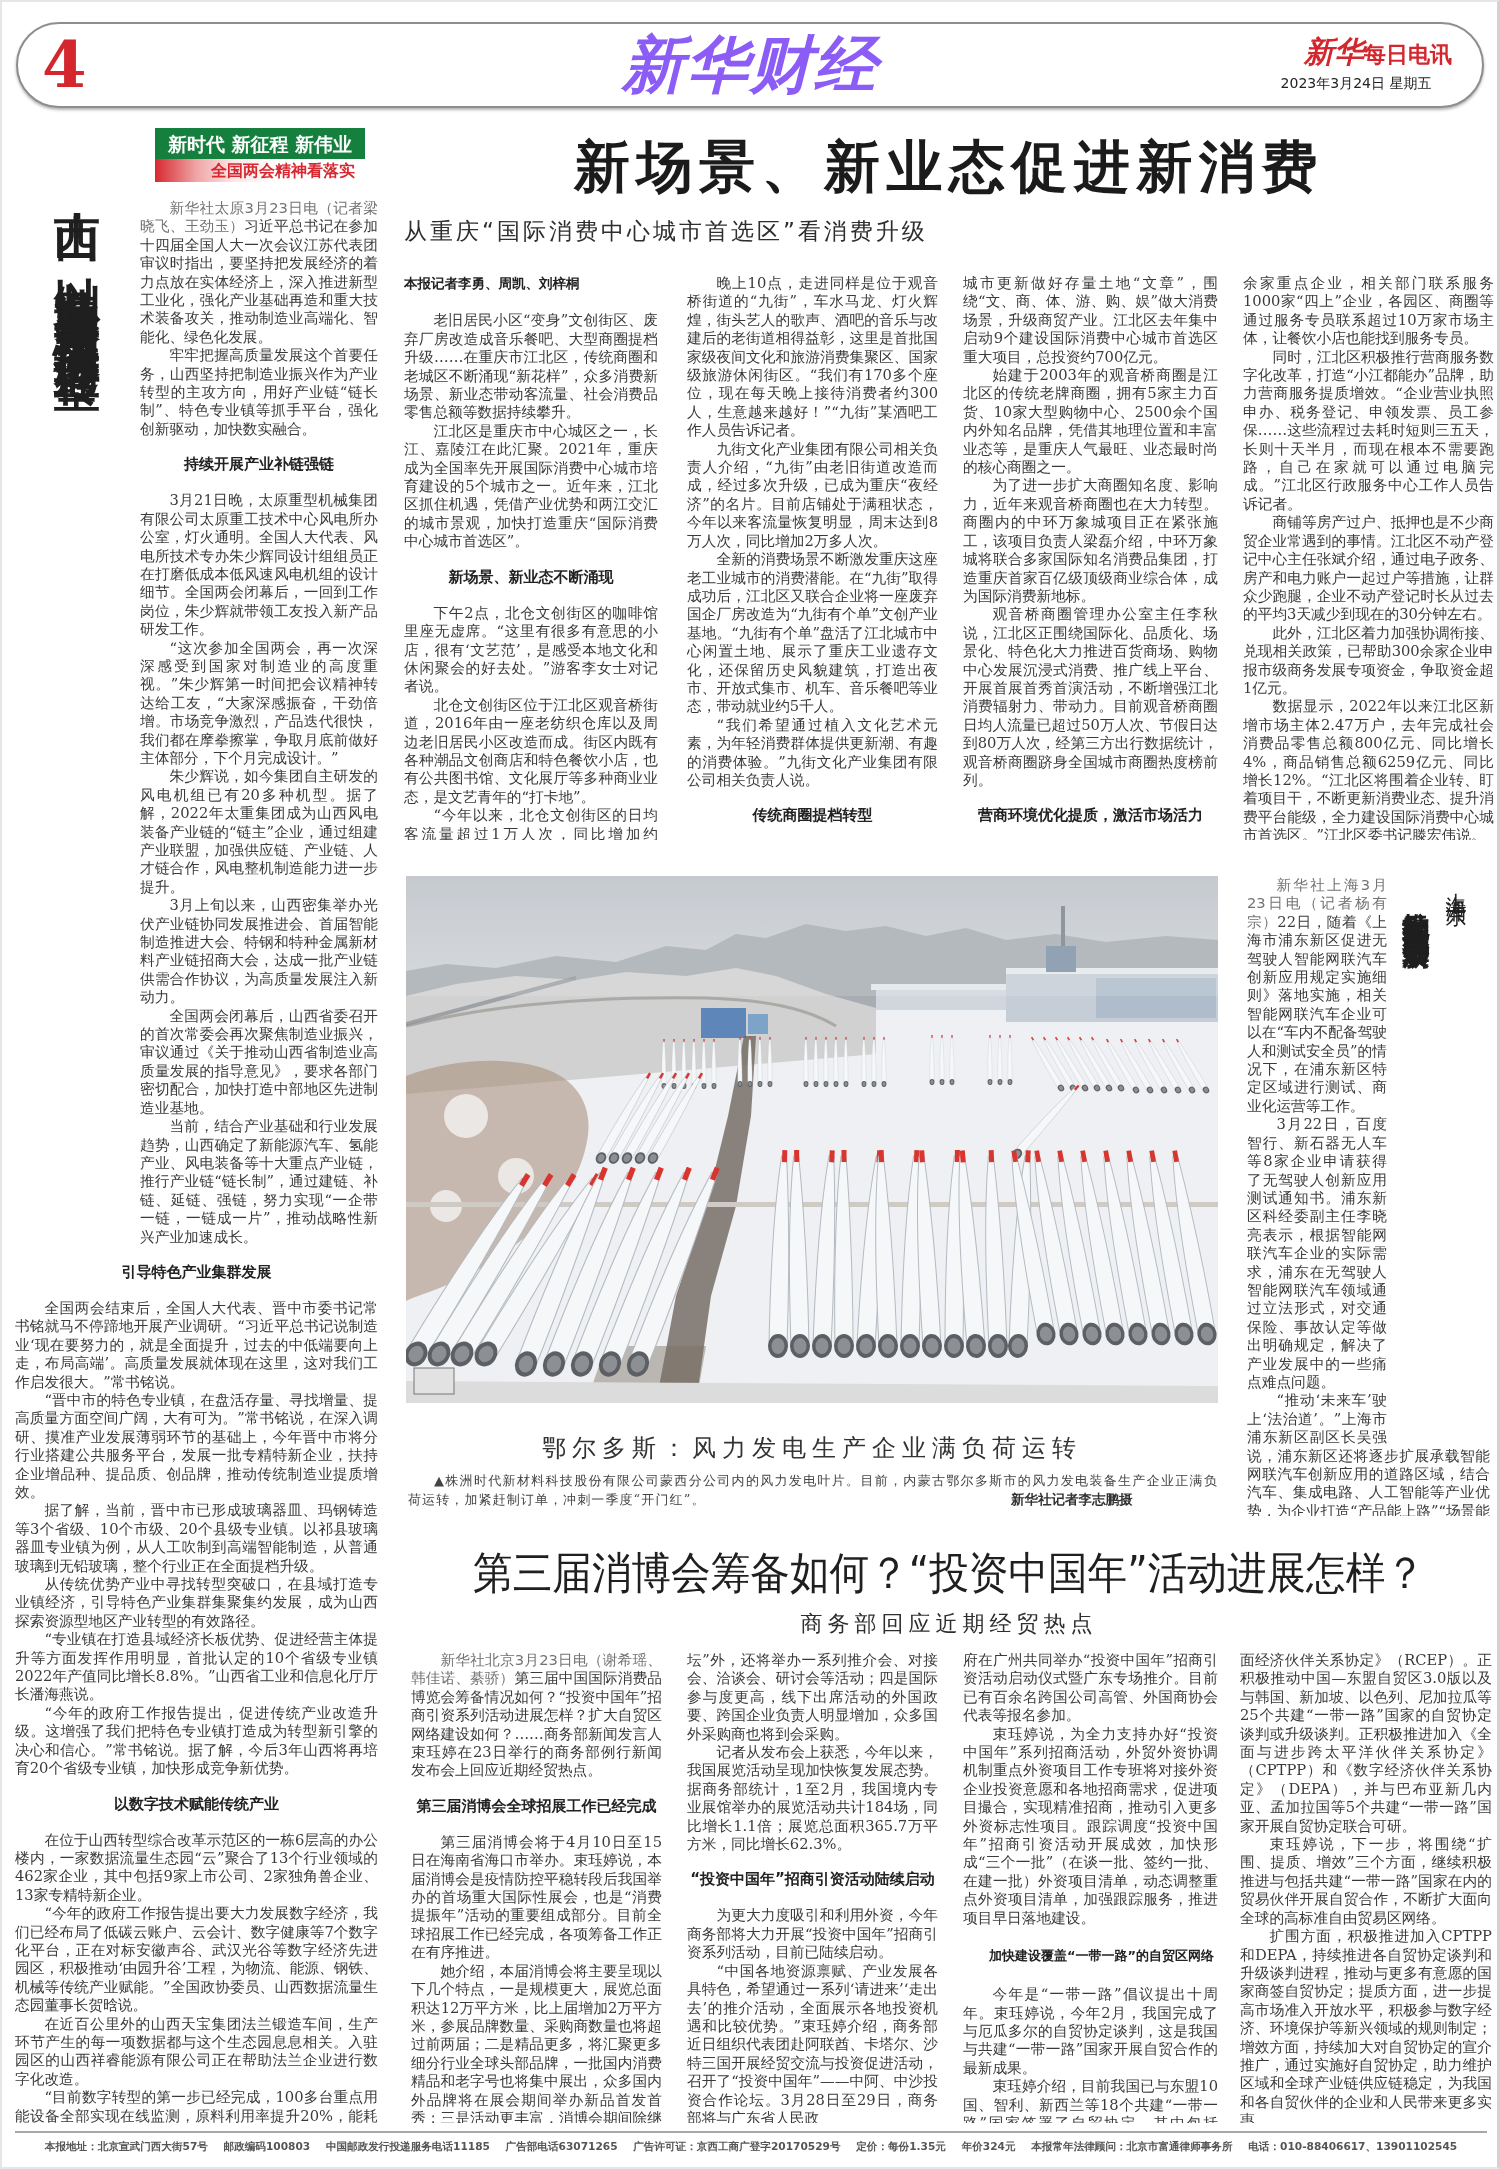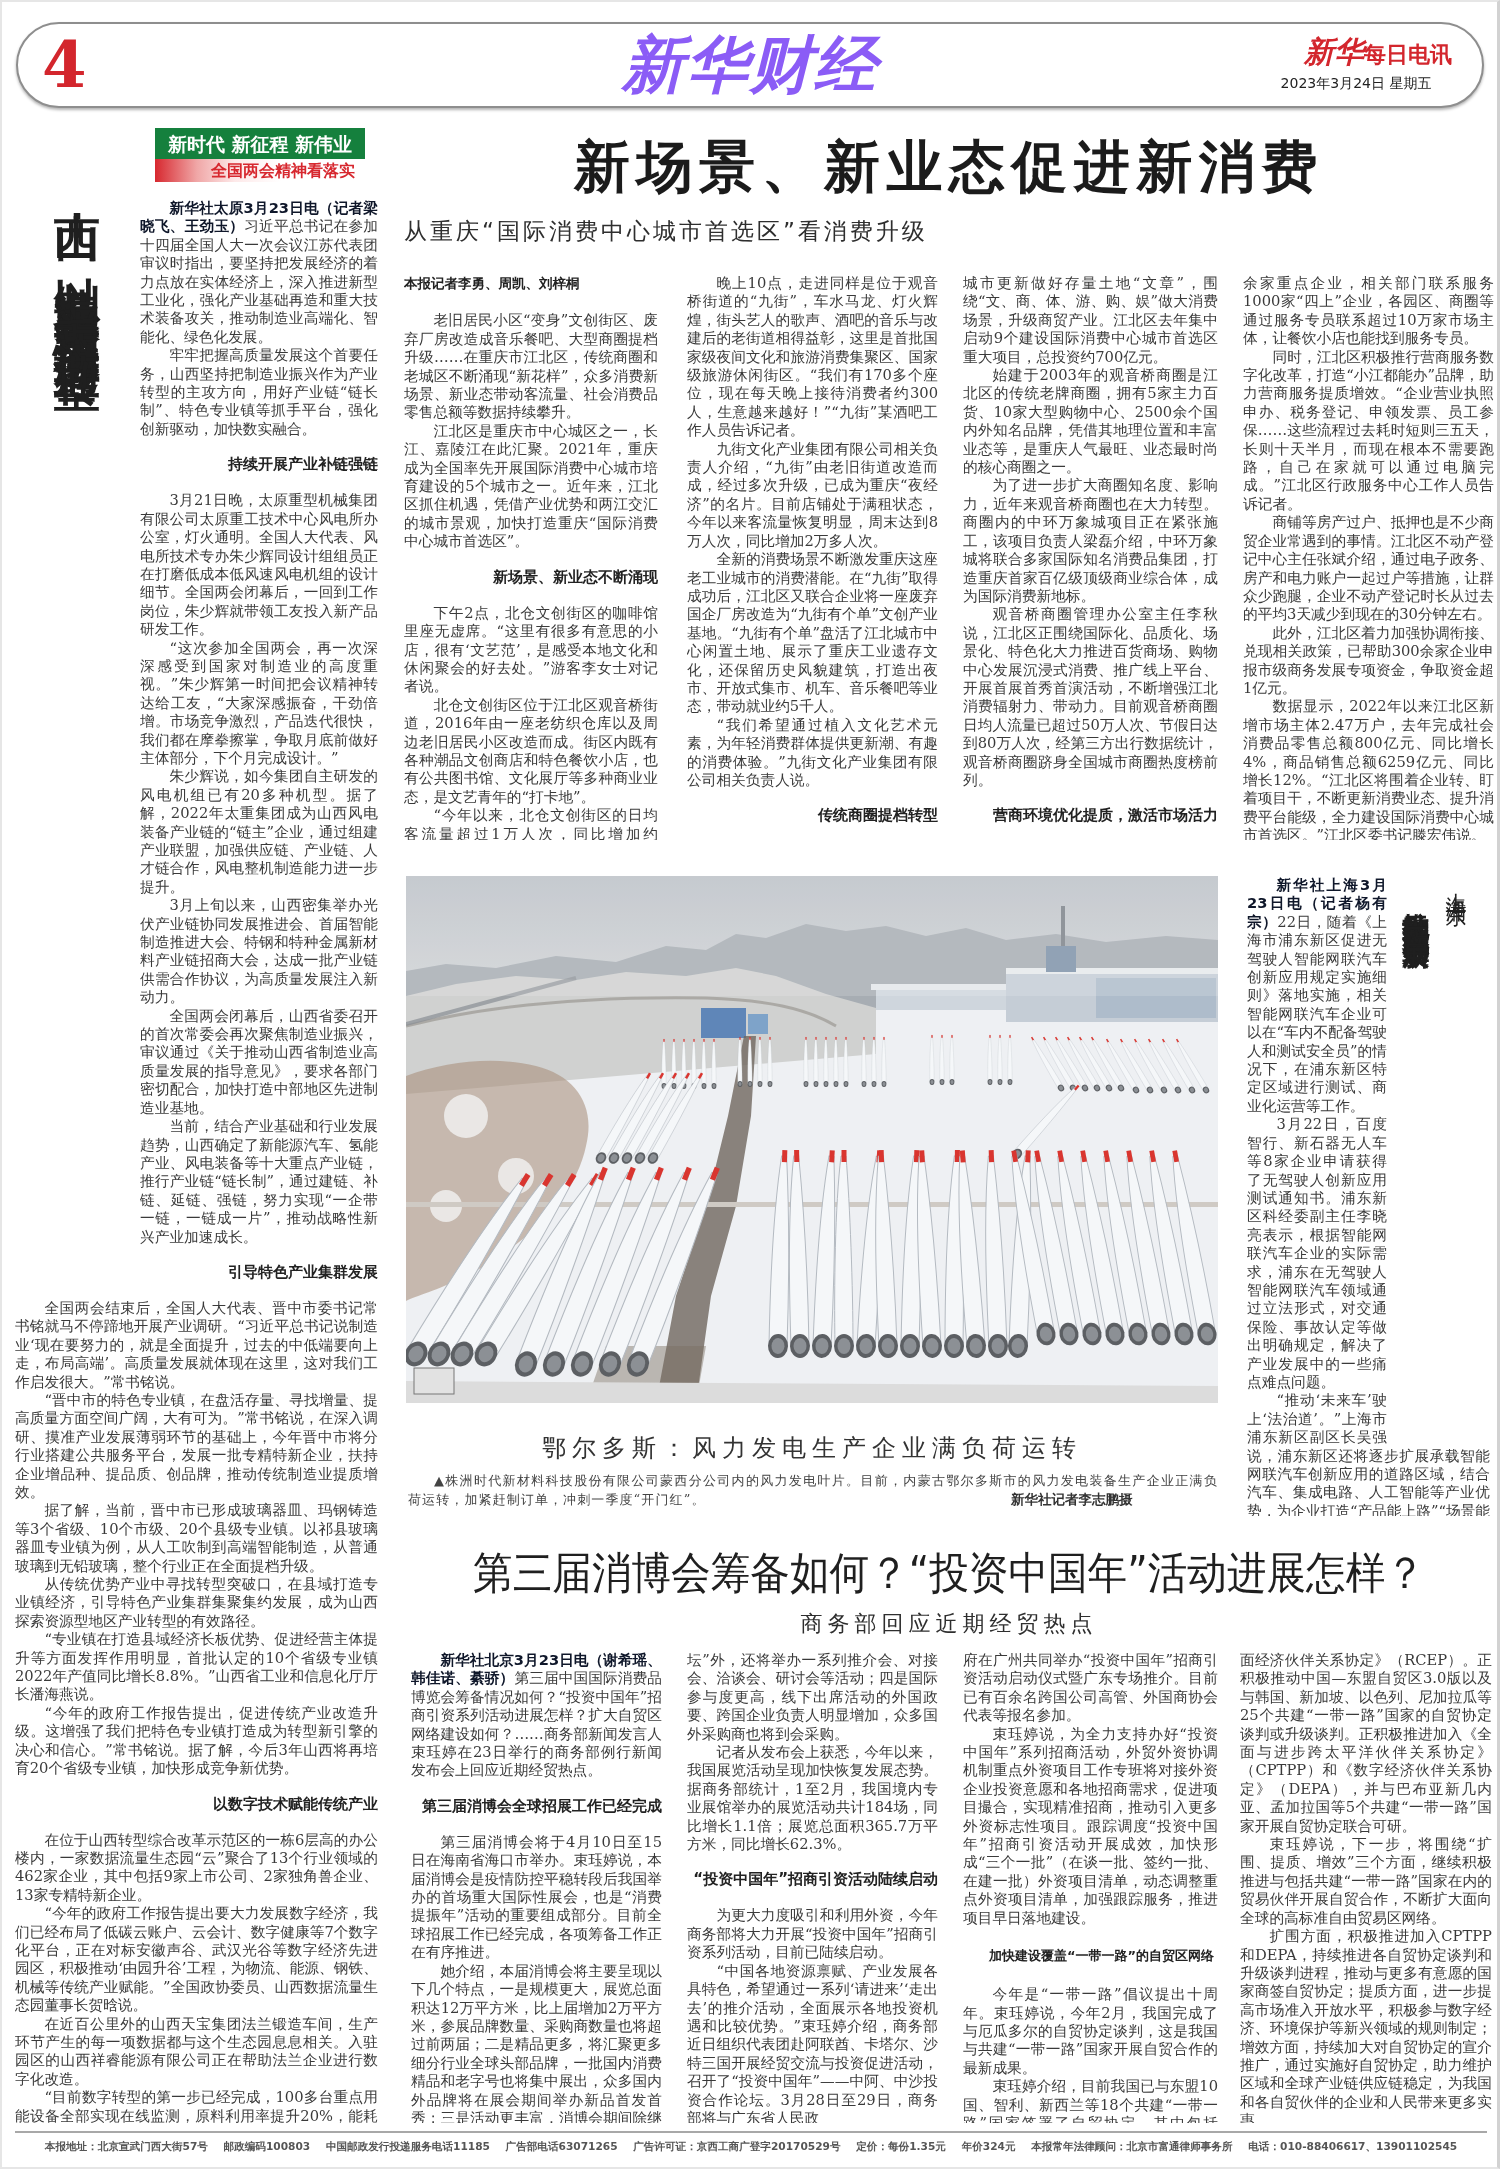--- a/index.html
+++ b/index.html
@@ -19,22 +19,22 @@
 
 
 .kicker{left:155px;top:128px;width:210px;height:54px;background:#15803d;overflow:hidden}
 .kicker-l1{position:absolute;left:0;top:4px;width:210px;text-align:center;font:bold 19px/24px "DejaVu Sans",sans-serif;color:#fff;white-space:nowrap}
 .kicker-l2{position:absolute;left:0;top:31px;width:210px;height:23px;background:linear-gradient(90deg,#d7282f 0%,#f0a7a7 20%,#fde9e9 38%,#fff 60%)}
 .kicker-l2 span{position:absolute;right:10px;top:2px;font:bold 16px/20px "DejaVu Serif",serif;color:#d7282f;white-space:nowrap}
 
 
 .body p{font-size:14.7px;line-height:18.4px;text-align:justify;text-indent:2em}
 .body p.cont{text-indent:0}
-.dl{font-family:"DejaVu Sans",sans-serif;font-weight:bold;color:#0f172a}
-.sub{font:bold 15px/20px "DejaVu Sans",sans-serif;color:#222;text-align:right;margin:16px 0 17px;white-space:nowrap}
+.dl{font-family:"DejaVu Sans",sans-serif;font-weight:normal;color:#737373}
+.sub{font:bold 15px/20px "DejaVu Sans",sans-serif;color:#222;text-align:center;margin:16px 0 17px;white-space:nowrap}
 .sub.sm{font-size:15px}
 .sub.wrap{white-space:normal;text-align:left;text-indent:2em;line-height:25px;font-size:13px}
 .byline{font:bold 13.5px/18.4px "DejaVu Sans",sans-serif;color:#222;margin-bottom:19px}
 
 
 .col-left{left:15px;top:118px;width:363px;height:2008px;overflow:hidden}
 .vhead-box{float:left;width:125px;height:1140px;position:relative}
 .vhead{position:absolute;left:39px;top:60px;writing-mode:vertical-rl;text-orientation:upright;font:bold 46px/48px "DejaVu Serif",serif;letter-spacing:5.5px;color:#1f1f1f;white-space:nowrap}
 .col-left .first{margin-top:81px}
 

